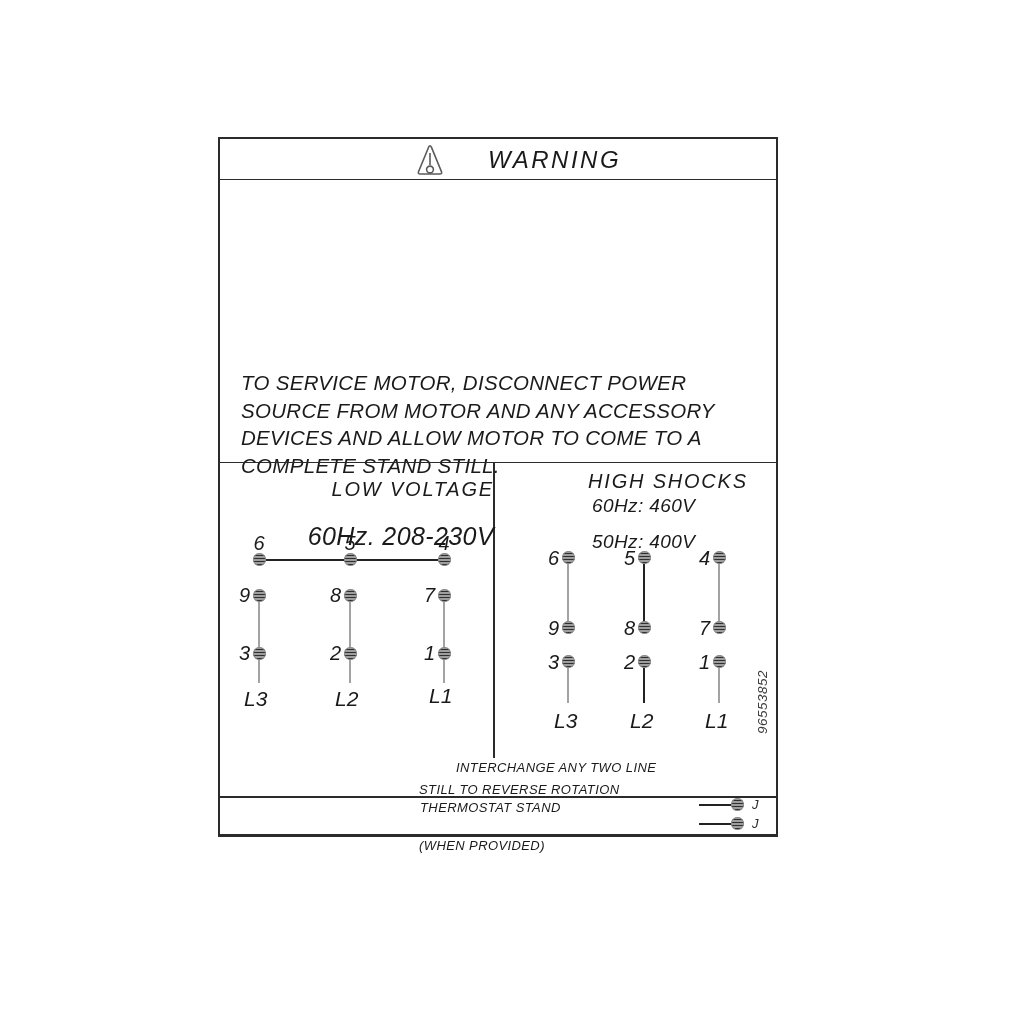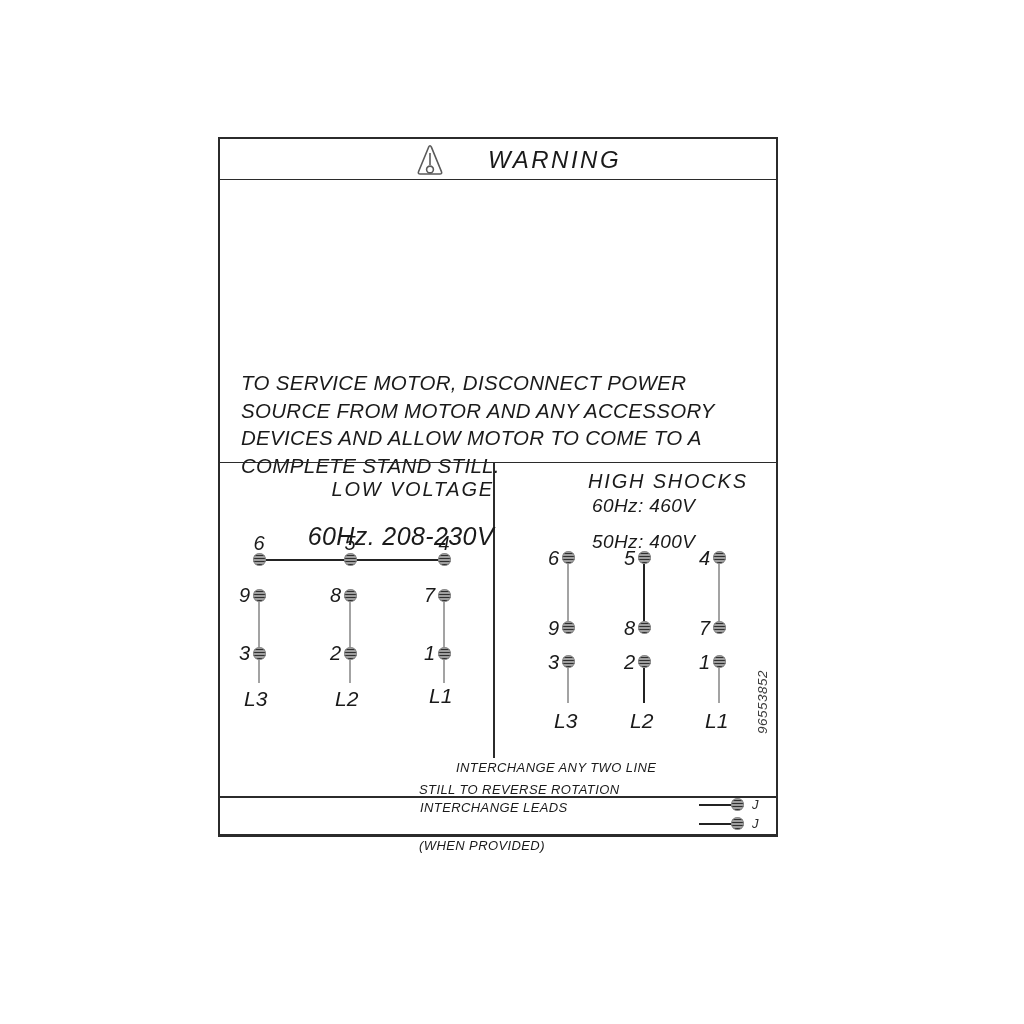--- a/index.html
+++ b/index.html
@@ -145,21 +145,21 @@
         <div class="lline" style="left:410px;top:246px;">L2</div>
         <div class="lline" style="left:485px;top:246px;">L1</div>
 
         <div class="partnum">96553852</div>
       </div>
     </div>
 
     <div class="foot-text" style="left:200px;top:621px;margin-left:36px;">INTERCHANGE ANY TWO LINE</div>
     <div class="foot-text" style="left:199px;top:643px;">STILL TO  REVERSE ROTATION</div>
     <div class="footer-sep"></div>
-    <div class="foot-text" style="left:200px;top:661px;">INTERCHANGE LEADS</div>
+    <div class="foot-text" style="left:200px;top:661px;">THERMOSTAT STAND</div>
     <div class="foot-text" style="left:199px;top:682px;margin-top:17px;">(WHEN PROVIDED)</div>
 
     <div class="lead-wire" style="left:479px;top:665px;"></div>
     <div class="lead-dot" style="left:511px;top:659px;"></div>
     <div class="lead-label" style="left:532px;top:658px;">J</div>
 
     <div class="lead-wire" style="left:479px;top:684px;"></div>
     <div class="lead-dot" style="left:511px;top:678px;"></div>
     <div class="lead-label" style="left:532px;top:677px;">J</div>
 

